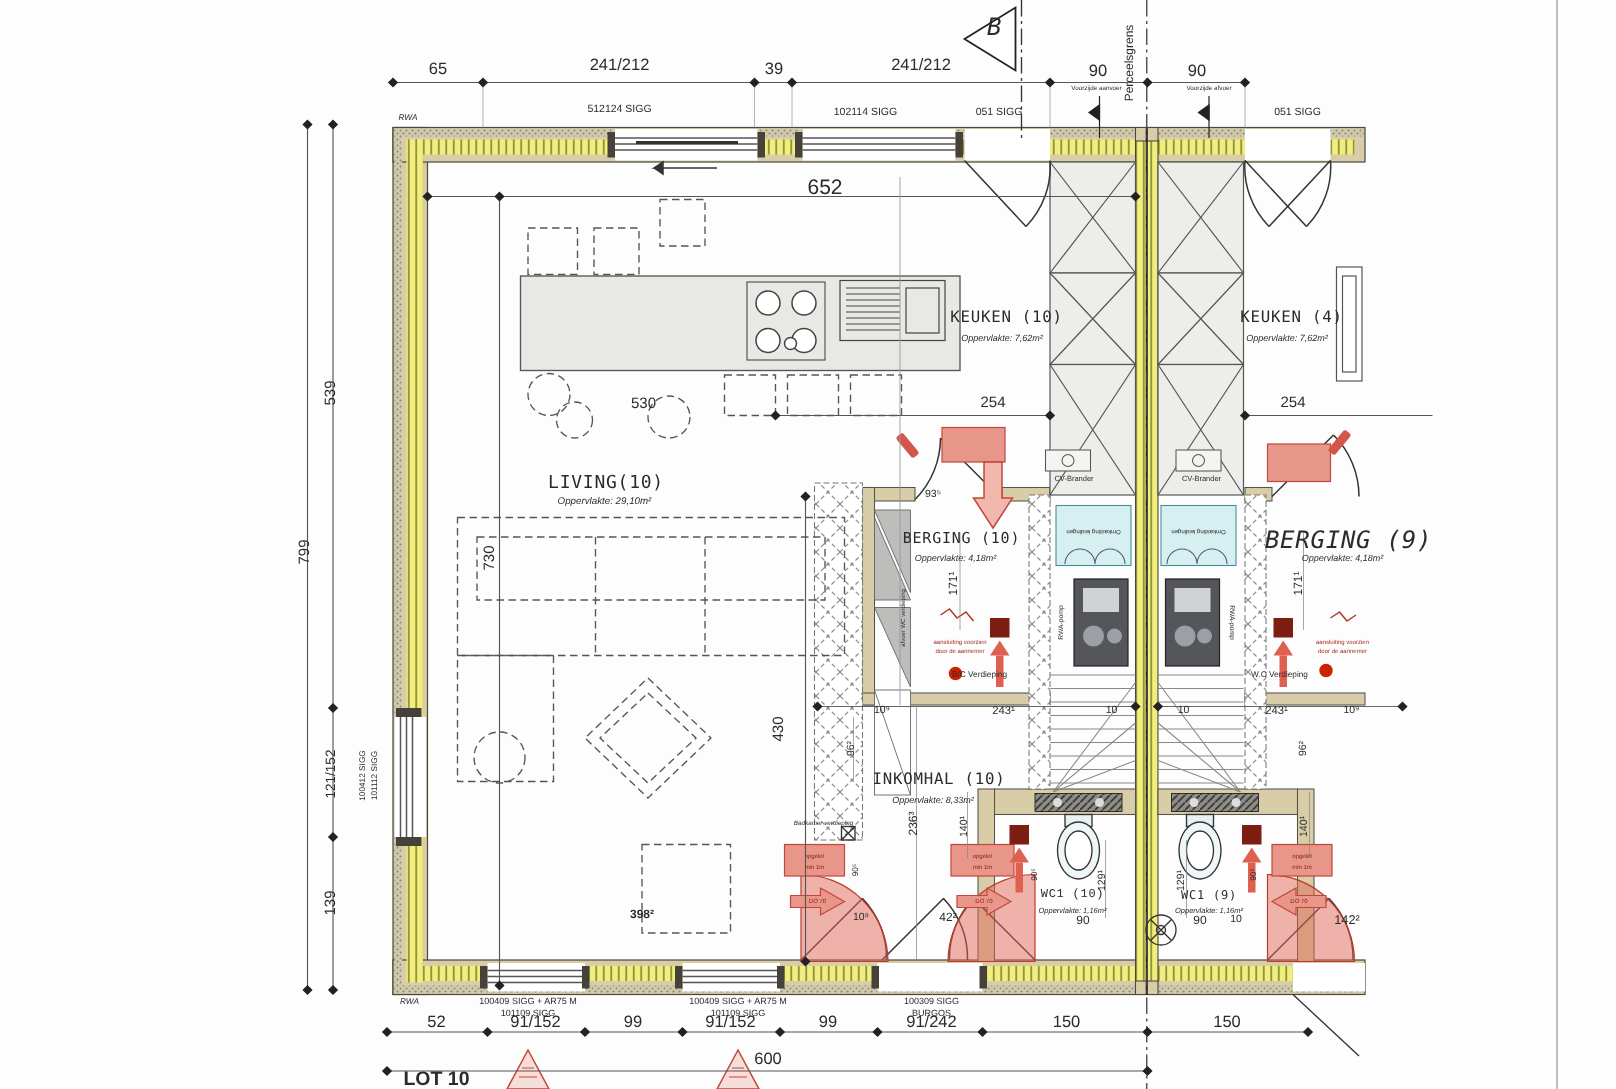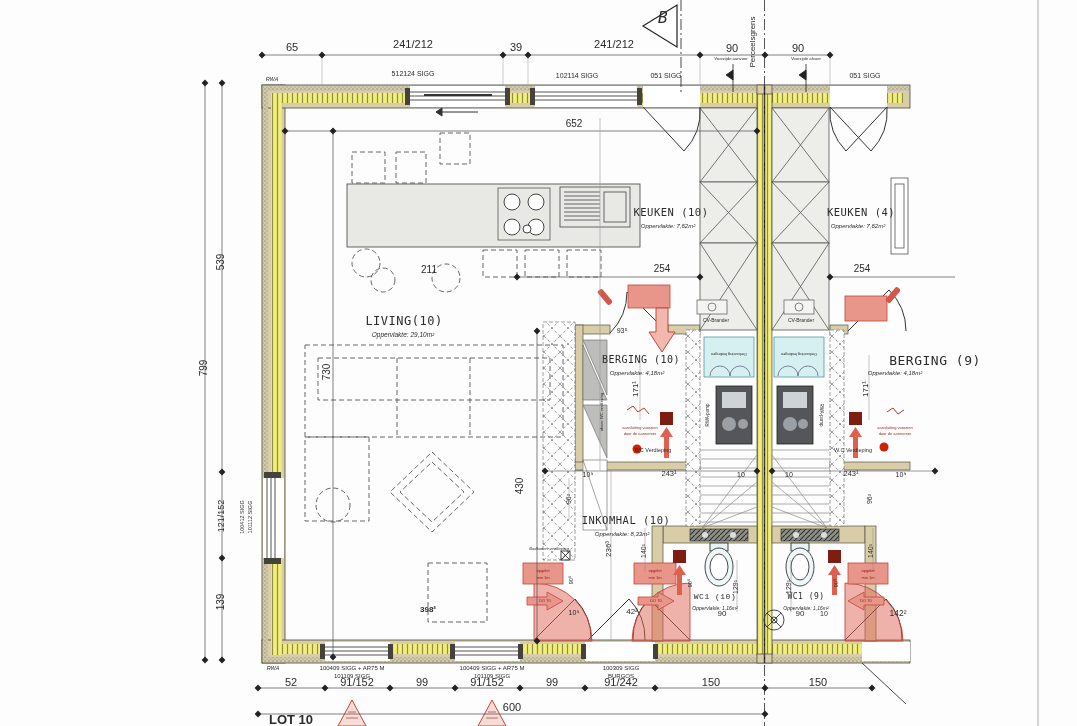--- a/index.html
+++ b/index.html
@@ -338,37 +338,37 @@
       <div class="lb" style="left: 413px; top: 73px; font-size: 7px; transform: translate(-50%, -50%);">512124 SIGG</div>
       <div class="lb" style="left: 577px; top: 75px; font-size: 7px; transform: translate(-50%, -50%);">102114 SIGG</div>
       <div class="lb" style="left: 666px; top: 75px; font-size: 7px; transform: translate(-50%, -50%);">051 SIGG</div>
       <div class="lb" style="left: 865px; top: 75px; font-size: 7px; transform: translate(-50%, -50%);">051 SIGG</div>
       <div class="lb mono ital" style="left: 663px; top: 18px; font-size: 16px; transform: translate(-50%, -50%);">B</div>
       <div class="lb" style="left: 753px; top: 42px; font-size: 8px; transform: translate(-50%, -50%) rotate(-90deg);">Perceelsgrens</div>
       <div class="lb" style="left: 731px; top: 59px; font-size: 4.2px; transform: translate(-50%, -50%);">Voorzijde aanvoer</div>
       <div class="lb" style="left: 806px; top: 59px; font-size: 4.2px; transform: translate(-50%, -50%);">Voorzijde afvoer</div>
       <div class="lb ital" style="left: 272px; top: 80px; font-size: 5.5px; transform: translate(-50%, -50%);">RWA</div>
       <div class="lb ital" style="left: 273px; top: 669px; font-size: 5.5px; transform: translate(-50%, -50%);">RWA</div>
-      <div class="lb" style="left: 550px; top: 124px; font-size: 10px; transform: translate(-50%, -50%); margin-left: 24px;">652</div>
+      <div class="lb" style="left: 550px; top: 124px; font-size: 14px; transform: translate(-50%, -50%);">652</div>
       <div class="lb mono" style="left: 671px; top: 212px; font-size: 10.5px; transform: translate(-50%, -50%);">KEUKEN (10)</div>
       <div class="lb ital" style="left: 668px; top: 226px; font-size: 6px; transform: translate(-50%, -50%);">Oppervlakte: 7,62m²</div>
       <div class="lb mono" style="left: 861px; top: 212px; font-size: 10.5px; transform: translate(-50%, -50%);">KEUKEN (4)</div>
       <div class="lb ital" style="left: 858px; top: 226px; font-size: 6px; transform: translate(-50%, -50%);">Oppervlakte: 7,62m²</div>
-      <div class="lb" style="left: 429px; top: 270px; font-size: 10px; transform: translate(-50%, -50%);">211</div>
+      <div class="lb" style="left: 429px; top: 270px; font-size: 10px; transform: translate(-50%, -50%);">530</div>
       <div class="lb" style="left: 662px; top: 269px; font-size: 10px; transform: translate(-50%, -50%);">254</div>
       <div class="lb" style="left: 862px; top: 269px; font-size: 10px; transform: translate(-50%, -50%);">254</div>
       <div class="lb" style="left: 716px; top: 320px; font-size: 5px; transform: translate(-50%, -50%);">CV-Brander</div>
       <div class="lb" style="left: 801px; top: 320px; font-size: 5px; transform: translate(-50%, -50%);">CV-Brander</div>
       <div class="lb mono" style="left: 404px; top: 321px; font-size: 12px; transform: translate(-50%, -50%);">LIVING(10)</div>
       <div class="lb ital" style="left: 403px; top: 335px; font-size: 6.5px; transform: translate(-50%, -50%);">Oppervlakte: 29,10m²</div>
       <div class="lb" style="left: 327px; top: 372px; font-size: 10px; transform: translate(-50%, -50%) rotate(-90deg);">730</div>
       <div class="lb" style="left: 622px; top: 330px; font-size: 7px; transform: translate(-50%, -50%);">93⁵</div>
       <div class="lb mono" style="left: 641px; top: 360px; font-size: 10px; transform: translate(-50%, -50%);">BERGING (10)</div>
       <div class="lb ital" style="left: 637px; top: 373px; font-size: 6px; transform: translate(-50%, -50%);">Oppervlakte: 4,18m²</div>
-      <div class="lb mono" style="left: 935px; top: 360px; font-size: 13px; transform: translate(-50%, -50%);">BERGING (9)</div>
+      <div class="lb mono" style="left: 899px; top: 360px; font-size: 16px; transform: translate(-50%, -50%); font-style: italic;">BERGING (9)</div>
       <div class="lb ital" style="left: 895px; top: 373px; font-size: 6px; transform: translate(-50%, -50%);">Oppervlakte: 4,18m²</div>
       <div class="lb" style="left: 636px; top: 389px; font-size: 8px; transform: translate(-50%, -50%) rotate(-90deg);">171¹</div>
       <div class="lb" style="left: 866px; top: 389px; font-size: 8px; transform: translate(-50%, -50%) rotate(-90deg);">171¹</div>
       <div class="lb" style="left: 729px; top: 354px; font-size: 4px; transform: translate(-50%, -50%) rotate(180deg);">Omkasting leidingen</div>
       <div class="lb" style="left: 799px; top: 354px; font-size: 4px; transform: translate(-50%, -50%) rotate(180deg);">Omkasting leidingen</div>
       <div class="lb" style="left: 708px; top: 415px; font-size: 4.5px; transform: translate(-50%, -50%) rotate(-90deg);">RWA-pomp</div>
       <div class="lb" style="left: 821px; top: 415px; font-size: 4.5px; transform: translate(-50%, -50%) rotate(90deg);">RWA-pomp</div>
       <div class="lb" style="left: 640px; top: 428px; font-size: 4px; color: rgb(160, 48, 34); transform: translate(-50%, -50%);">aansluiting voorzien</div>
       <div class="lb" style="left: 640px; top: 434px; font-size: 4px; color: rgb(160, 48, 34); transform: translate(-50%, -50%);">door de aannemer</div>
       <div class="lb" style="left: 895px; top: 428px; font-size: 4px; color: rgb(160, 48, 34); transform: translate(-50%, -50%);">aansluiting voorzien</div>

